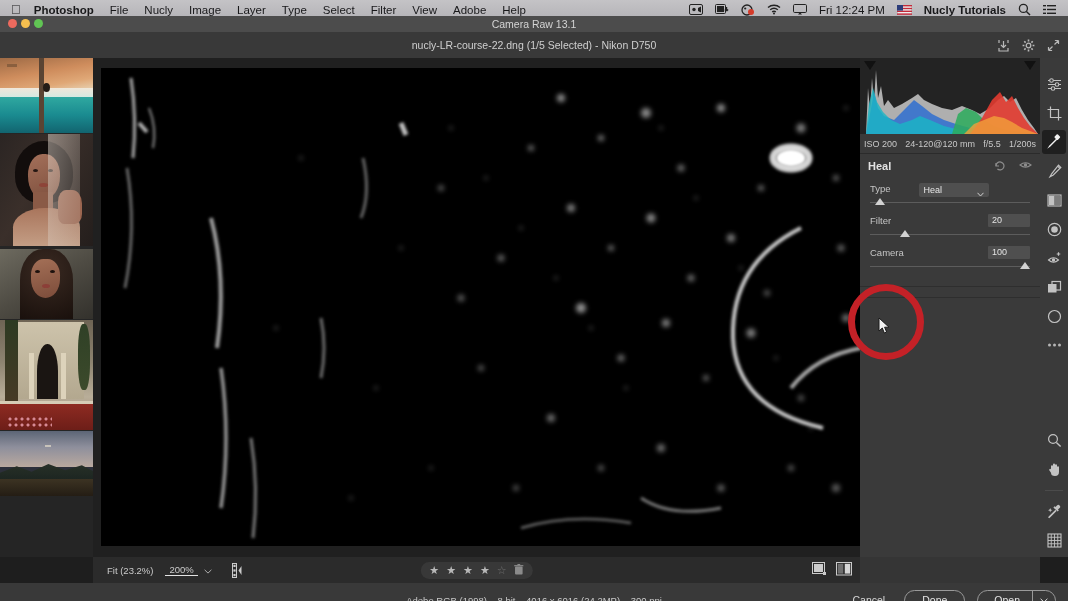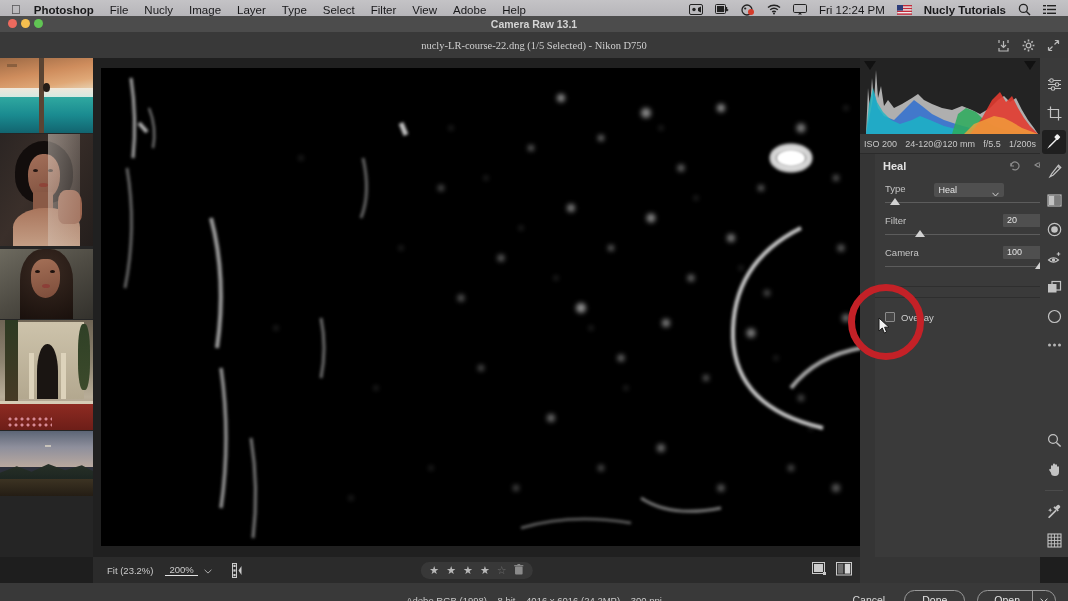--- a/index.html
+++ b/index.html
@@ -26,33 +26,33 @@
   .macbar .right { margin-left: auto; display: flex; align-items: center; padding-right: 6px; }
   .macbar .right .ritem { padding: 0 6px; display: flex; align-items: center; line-height: 20px; white-space: nowrap;}
   .macbar svg { display: block; }
 
   
   .crwin { position: absolute; top: 16px; left: 0; width: 1068px; height: 585px; background: #1e1e1e; }
   .cr-titlebar {
     position: absolute; top: 0; left: 0; width: 1068px; height: 16px;
     background: #4c4c4c;
     display: flex; align-items: center; justify-content: center;
-    font-size: 10.5px; color: #d4d4d4; font-weight: bold;
+    font-size: 10.5px; color: #d4d4d4;
   }
   .traffic { position: absolute; left: 8px; top: 3px; display: flex; gap: 4px; }
   .traffic i { width: 9px; height: 9px; border-radius: 50%; display: block; }
   .t-red { background: #ed6a5e; }
   .t-yel { background: #f5bf4f; }
   .t-grn { background: #61c554; }
 
   .cr-header {
     position: absolute; top: 16px; left: 0; width: 1068px; height: 26px;
     background: #393939;
     display: flex; align-items: center; justify-content: center;
-    font-size: 10.5px; color: #cfcfcf; font-family: Liberation Serif, serif;
+    font-size: 10.5px; color: #cfcfcf;
   }
   .cr-header .hdr-icons {
     position: absolute; right: 8px; top: 0; height: 26px;
     display: flex; align-items: center; gap: 12px;
   }
   .cr-header .hdr-icons span { cursor: default; opacity: .85; display:flex; }
 
   
   .filmstrip {
     position: absolute; top: 42px; left: 0; width: 93px; height: 499px;
@@ -126,21 +126,21 @@
   }
   .histo { position: absolute; top: 0; left: 0; width: 180px; height: 76px; background: #232323; overflow:hidden; }
   .clip { position:absolute; top:3px; width:0;height:0;border-left:6px solid transparent;border-right:6px solid transparent;border-top:9px solid #111; }
   .clip.l { left: 4px; } .clip.r { right: 4px; }
   .exif {
     position: absolute; top: 76px; left: 0; width: 180px; height: 20px;
     display: flex; align-items: center; justify-content: space-around;
     font-size: 9px; color: #c8c8c8; border-bottom: 1px solid #2b2b2b;
     background:#3a3a3a;
   }
-  .panelbody { position: absolute; top: 96px; left: 15px; width: 180px; height: 403px; background:#3a3a3a; }
+  .panelbody { position: absolute; top: 96px; left: 0; width: 180px; height: 403px; background:#3a3a3a; }
   .panel-title {
     position: relative; height: 24px; display: flex; align-items: center;
     padding: 0 8px; font-size: 11px; font-weight: bold; color: #e2e2e2;
   }
   .panel-title .ptools { margin-left: auto; display: flex; gap: 13px; opacity: .55; }
   .row { display: flex; align-items: center; padding: 2px 10px; height: 20px; }
   .row .lbl { font-size: 9.5px; color: #c5c5c5; }
   .row .val {
     margin-left: auto; width: 42px; height: 13px; background: #4f4f4f;
     border-radius: 1px; font-size: 9px; color: #e3e3e3;
@@ -596,24 +596,20 @@
         <div class="slider">
           <div class="track"></div>
           <div class="knob" id="knob2" style="left: 97%;"></div>
         </div>
 
         <div class="divider" style="margin-top:14px"></div>
 
 
         <div class="divider" style="margin:10px 0"></div>
 
-        <div class="chkrow">
-          <span class="chkbox" id="ov-check"></span>
-          <span class="clabel">Overlay</span>
-        </div>
       </div>
     </div>
 
     <div class="annot"></div>
     <div class="cursor">
       <svg width="13" height="18" viewBox="0 0 13 18">
           <path d="M1 1 L1 14 L4.3 11 L6.3 16 L8.6 15 L6.6 10.2 L11 10.2 Z" fill="#f2f2f2" stroke="#1a1a1a" stroke-width="1"></path>
         </svg>
     </div>
 

